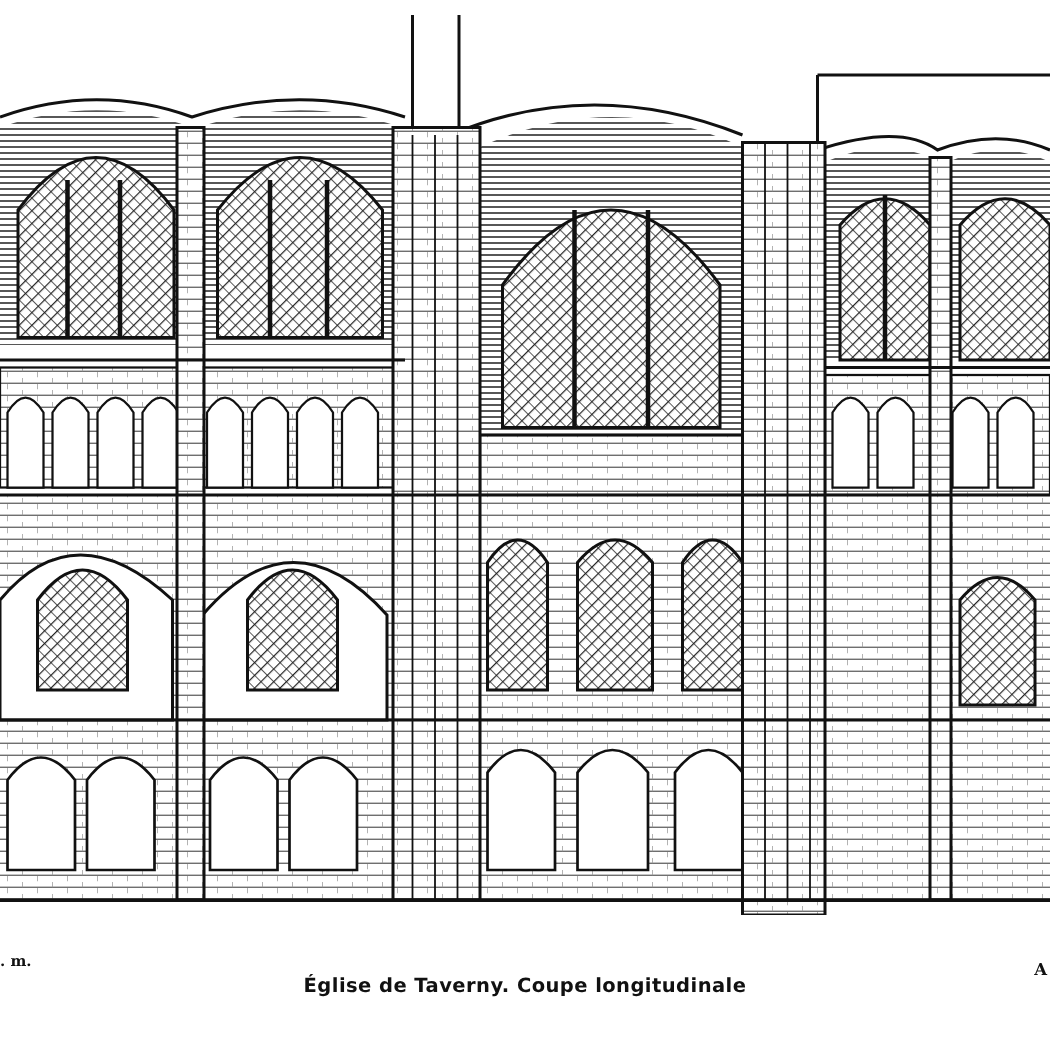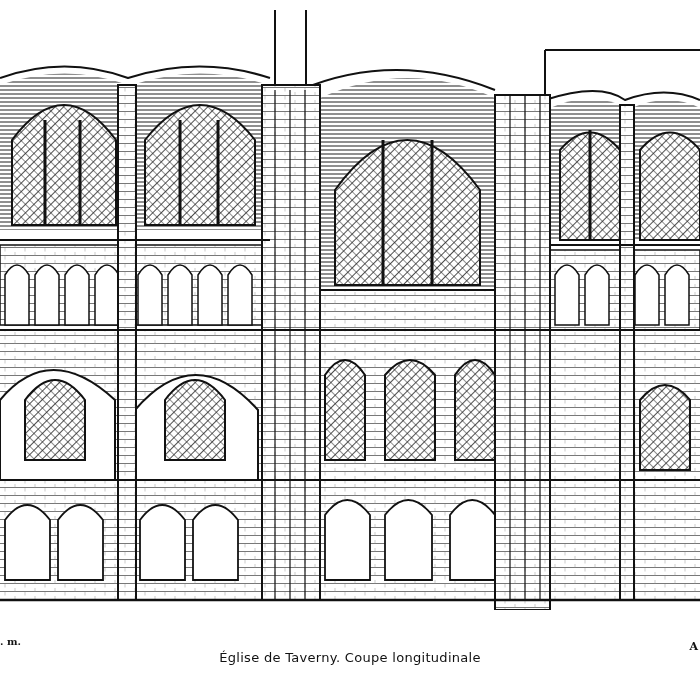--- a/index.html
+++ b/index.html
@@ -1,18 +1,18 @@
 <!DOCTYPE html>
 <html><head>
 <meta charset="utf-8">
 <style>
   html, body { margin:0; padding:0; background:#fff; }
   body { width:700px; height:700px; position:relative; overflow:hidden; font-family:"DejaVu Serif", serif; }
   #drawing { position:absolute; left:0; top:0; width:700px; height:610px; }
-  .caption { position:absolute; left:0; width:700px; top:650px; text-align:center; font-family:"DejaVu Sans", sans-serif; font-weight:normal; font-size:13px; color:#111; letter-spacing:0.3px; }
+  .caption { position:absolute; left:0; width:700px; top:650px; text-align:center; font-family:"DejaVu Sans", sans-serif; font-weight:bold; font-size:13px; color:#111; letter-spacing:0.3px; }
   .scale-left { position:absolute; left:0px; top:636px; font-size:10px; font-weight:bold; color:#111; }
   .corner-right { position:absolute; right:2px; top:640px; font-size:11px; font-weight:bold; color:#111; }
 </style>
 </head>
 <body>
 
 <svg id="drawing" viewBox="0 0 700 610" xmlns="http://www.w3.org/2000/svg">
   <defs>
     <pattern id="lattice" width="6" height="6" patternUnits="userSpaceOnUse" patternTransform="rotate(45)">
       <rect width="6" height="6" fill="#fff"></rect>

